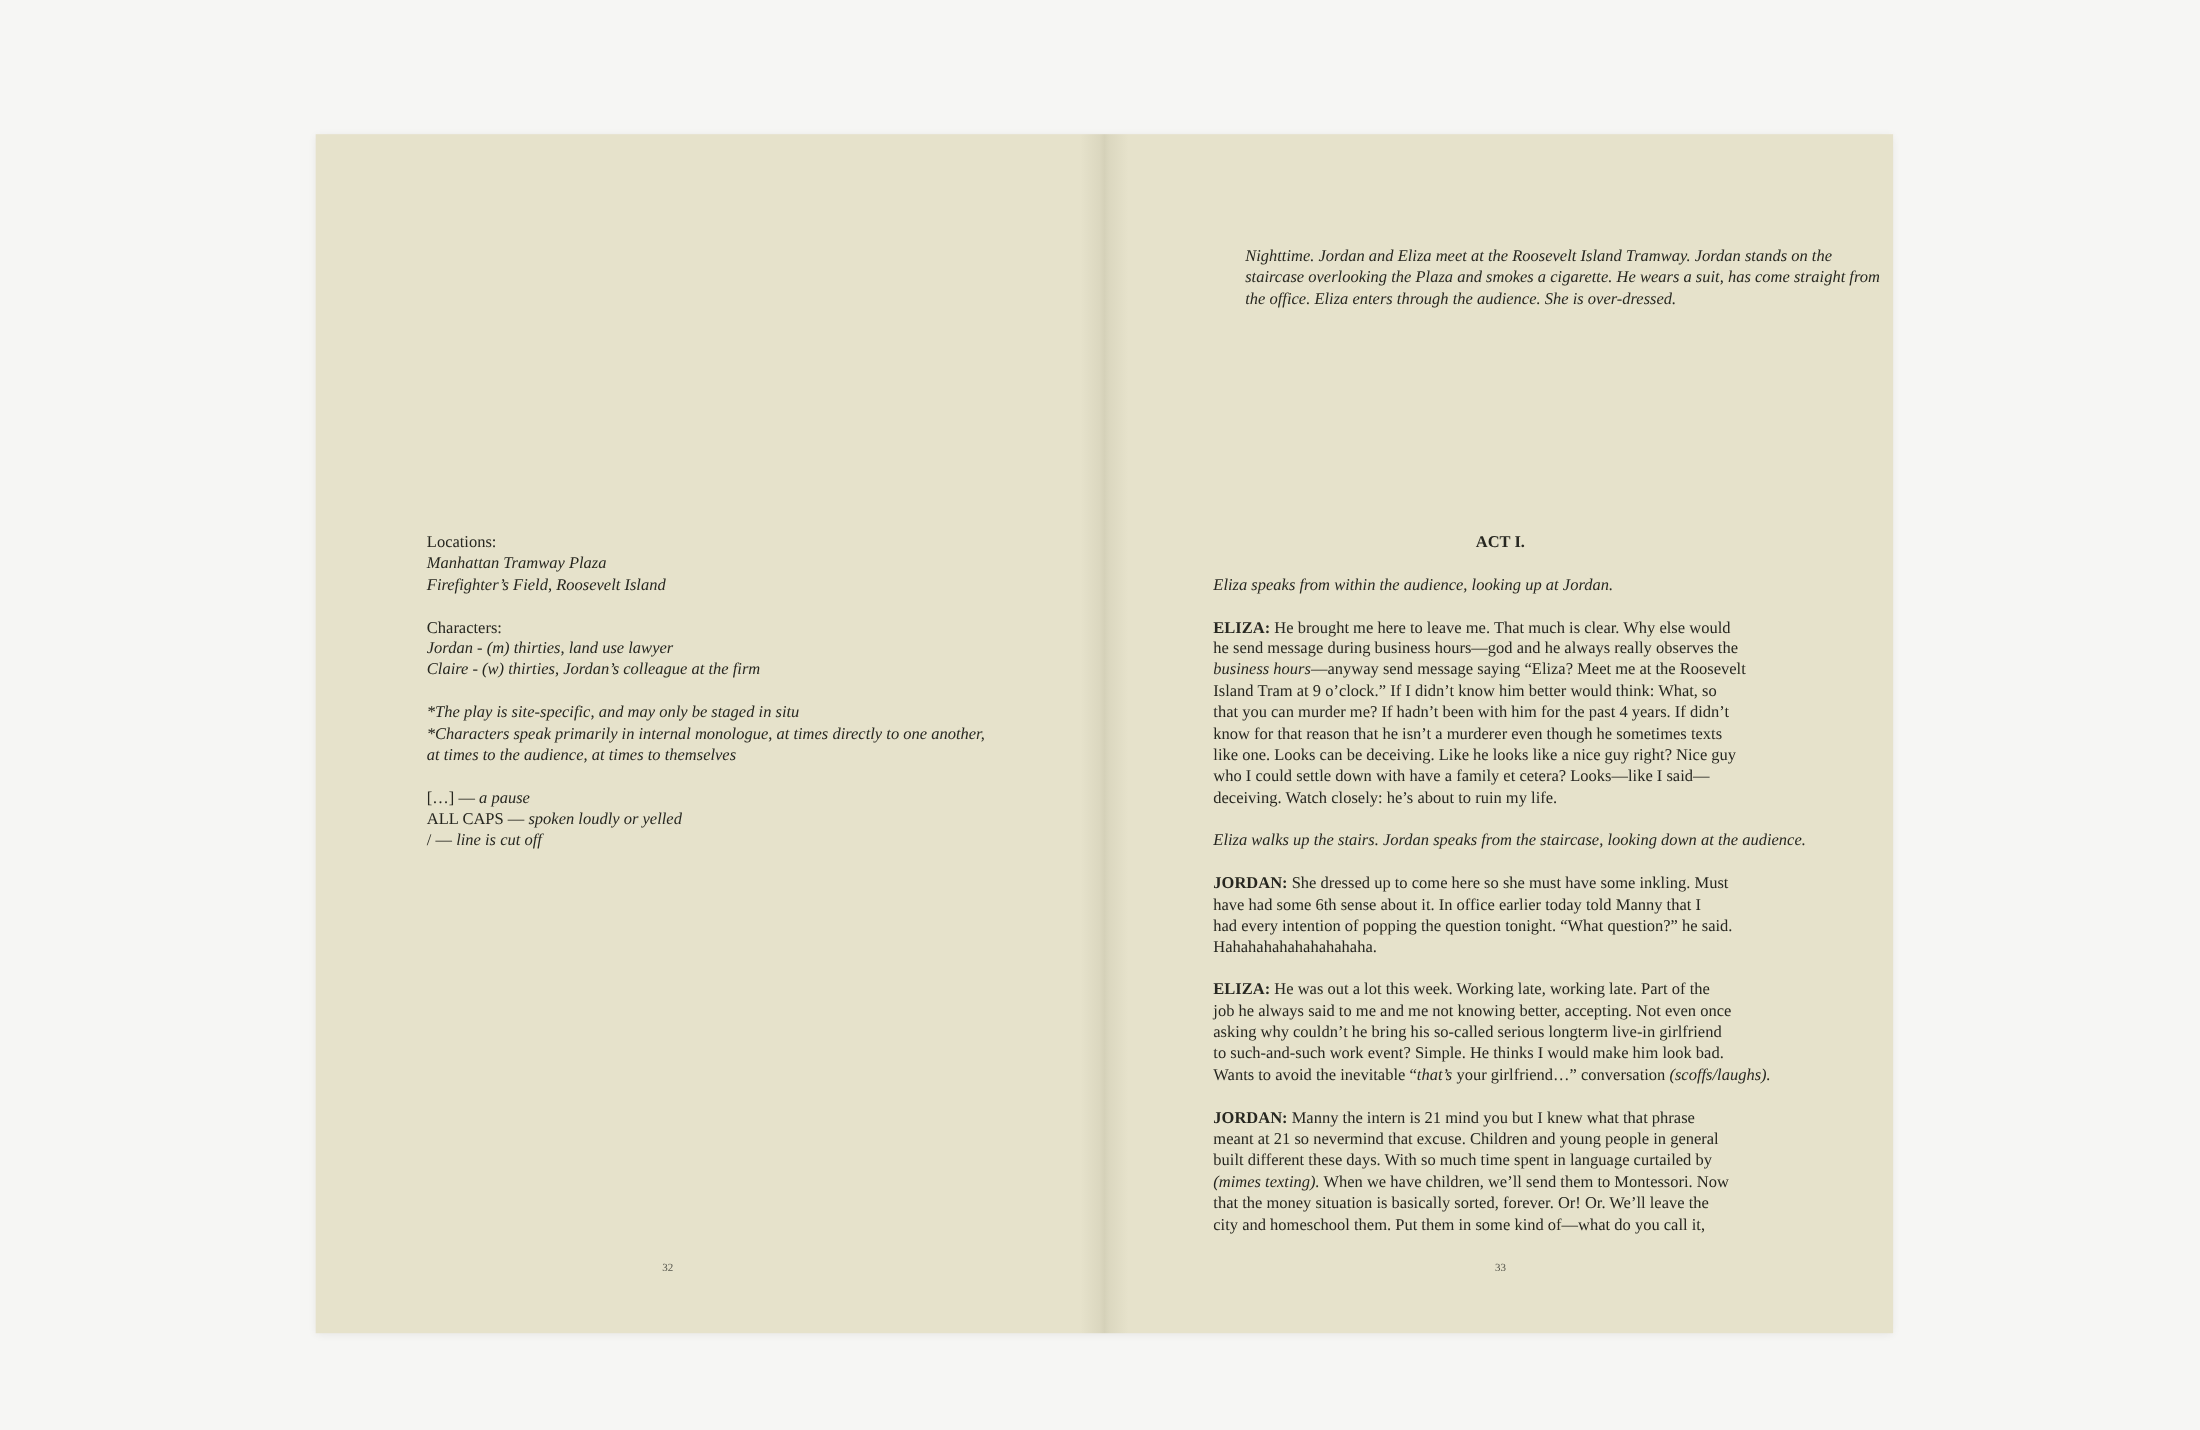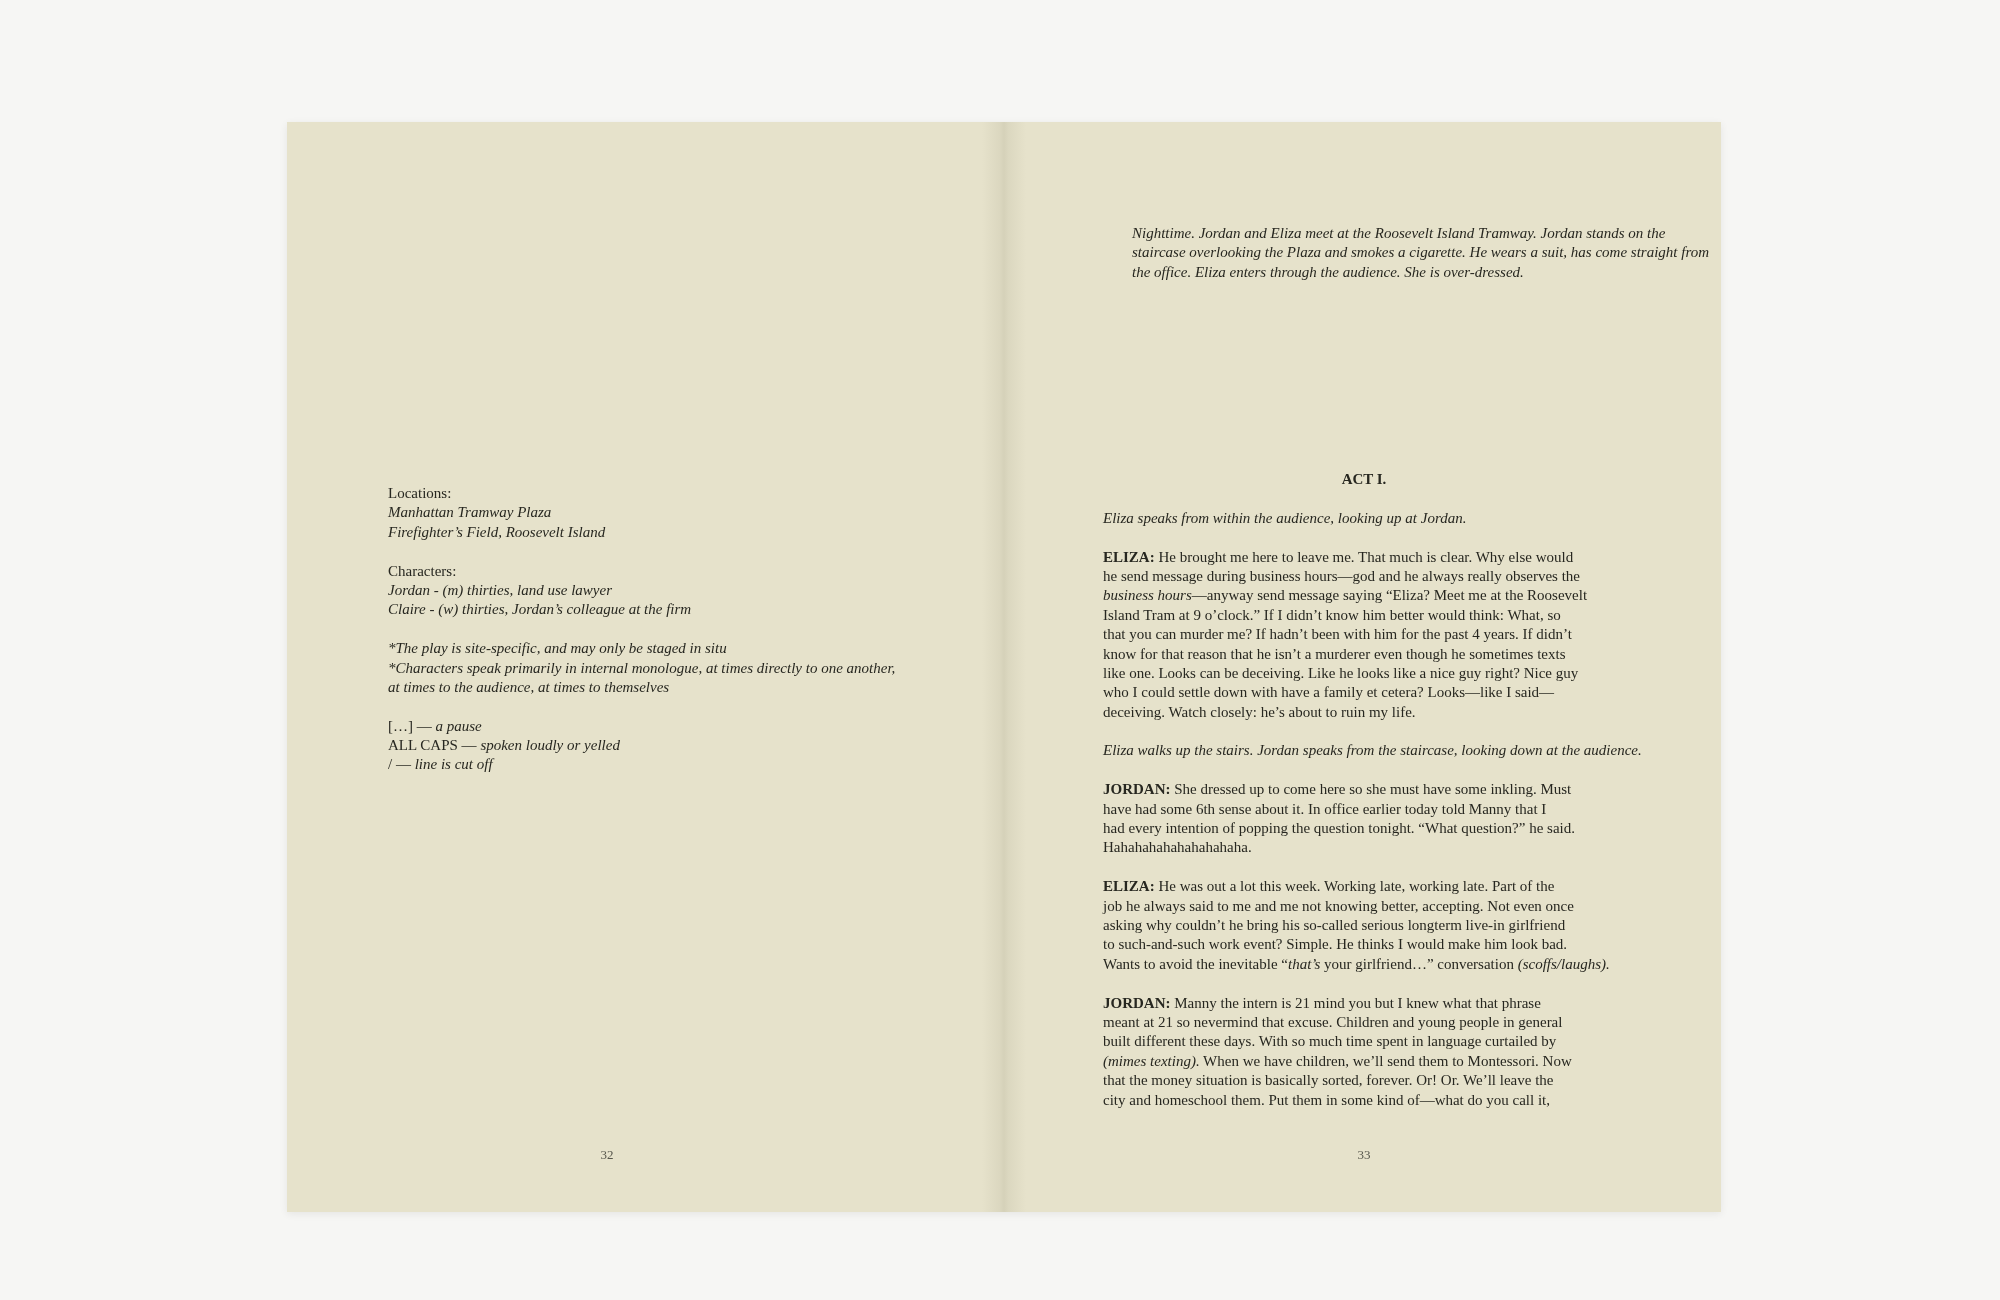--- a/index.html
+++ b/index.html
@@ -43,33 +43,33 @@
   }
   .textcol {
     position: absolute;
     color: var(--ink, #272720);
     font-size: 15px;
     line-height: 19.4px;
     white-space: nowrap;
   }
   .front-matter   { left: 101px; top: 362px; width: 560px; }
   .opening-dir    { left: 99px;  top: 102px; width: 540px; margin-left: 29px; }
-  .script-body    { left: 99px;  top: 348px; width: 522px; }
+  .script-body    { left: 99px;  top: 362px; width: 522px; }
   .tblock { margin: 0 0 19.4px 0; }
   .tblock:last-child { margin-bottom: 0; }
   .tblock.center { text-align: center; }
   .tline { height: 19.4px; }
   .it { font-style: italic; }
   .bd { font-weight: bold; }
   .pagenum {
     position: absolute;
     top: 1025px;
     width: 80px;
     text-align: center;
-    font-size: 13px;
+    font-size: 10px;
     color: var(--pagenum, #55554b);
     font-family: "Liberation Serif", "DejaVu Serif", serif;
   }
   .pagenum.left-num  { left: 280px; }
   .pagenum.right-num { left: 1037px; }
 </style>
 </head>
 <body>
 
 <div class="spread">

